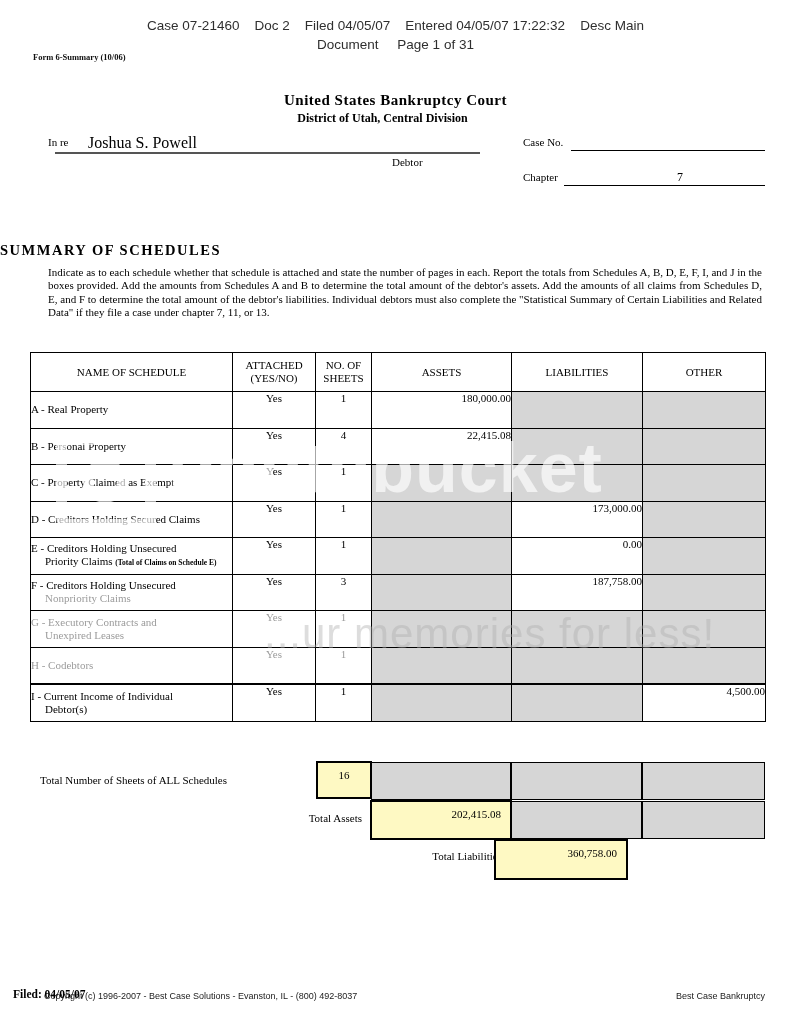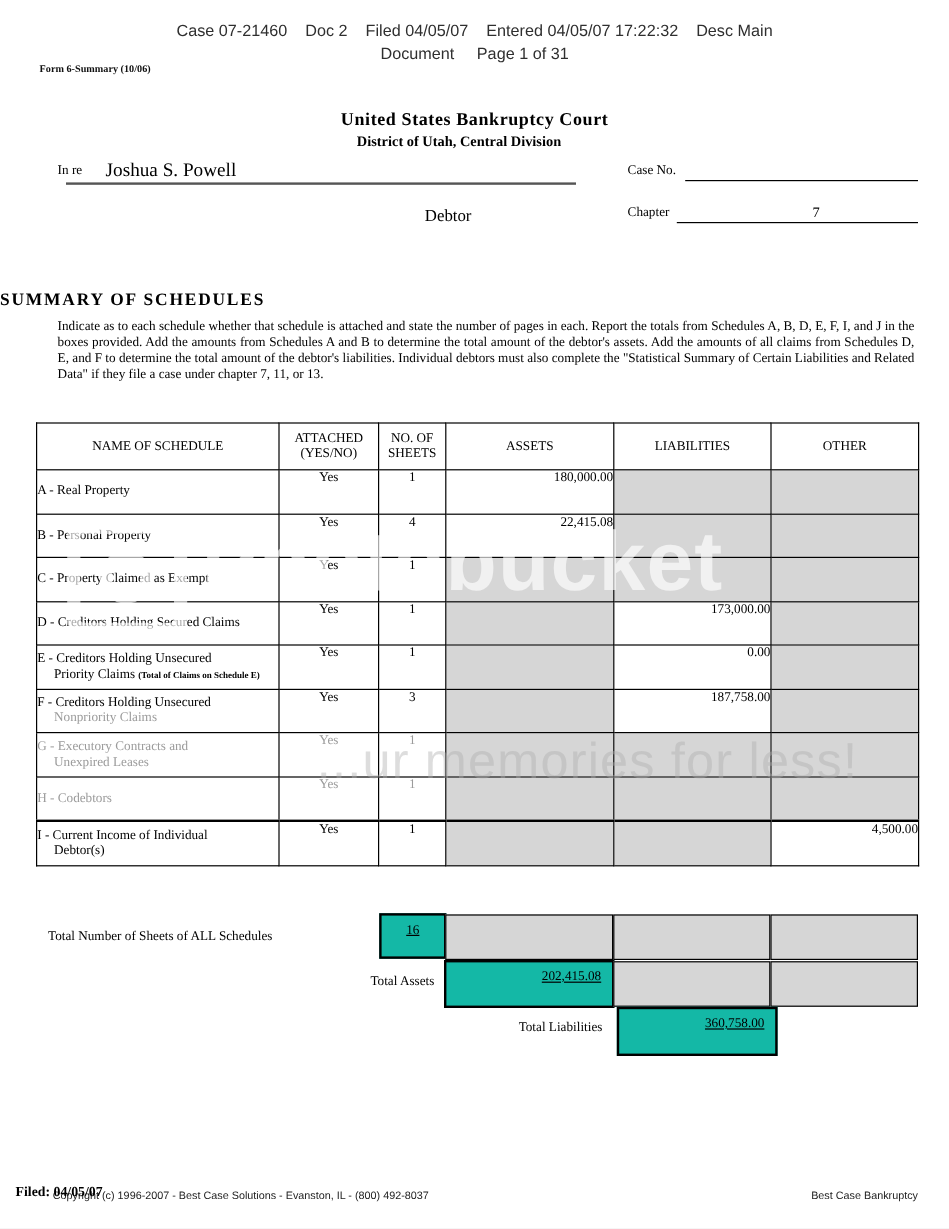--- a/index.html
+++ b/index.html
@@ -10,21 +10,21 @@
   .stamp{left:0;top:16px;width:791px;text-align:center;
          font-family:"Liberation Sans",sans-serif;font-size:13.5px;color:#2f2f2f;line-height:19px;
          white-space:pre-wrap;}
   .form-label{left:33px;top:52px;font-size:8.5px;font-weight:bold;color:#111;}
   .court-title{left:0;top:92px;width:791px;text-align:center;font-size:15px;font-weight:bold;letter-spacing:.5px;}
   .court-district{left:0;top:111px;width:765px;text-align:center;font-size:12px;font-weight:bold;}
   
   .inre-label{left:48px;top:136px;font-size:11px;}
   .debtor-name{left:88px;top:134px;font-size:16px;}
   .name-line{left:55px;top:152px;width:425px;border-bottom:2px solid #555;height:0;}
-  .debtor-label{left:354px;top:156px;font-size:14px;margin-top:17px;}
+  .debtor-label{left:392px;top:156px;font-size:11px;}
   .caseno-label{left:523px;top:136px;font-size:11px;}
   .caseno-line{left:571px;top:150px;width:194px;border-bottom:1.5px solid #000;height:0;}
   .chapter-label{left:523px;top:171px;font-size:11px;}
   .chapter-line{left:564px;top:185px;width:201px;border-bottom:1.5px solid #000;height:0;}
   .chapter-value{left:640px;top:170px;width:80px;text-align:center;font-size:12px;}
   
   .sum-title{left:0;top:242px;width:791px;text-align:left;font-size:14.5px;font-weight:bold;letter-spacing:1.5px;}
   .instructions{left:48px;top:266px;width:714px;font-size:11px;line-height:13.4px;text-align:justify;}
   
   table.sched{position:absolute;left:30px;top:352px;width:735px;border-collapse:collapse;table-layout:fixed;}
@@ -34,21 +34,21 @@
   td.namecell{padding-left:7px;vertical-align:middle;line-height:13px;}
   td.ctr{text-align:center;vertical-align:top;padding-top:7px;}
   td.num{text-align:right;vertical-align:top;padding-top:6px;padding-right:9px;}
   td.shaded{background:#d6d6d6;}
   tr.muted td, td .muted2{color:#9b9b9b;}
   .l2{padding-left:14px;}
   .small-note{font-size:7.5px;font-weight:bold;}
   tr.thicktop td{border-top:2.5px solid #000;}
   
   .tot-sheets-label{left:40px;top:774px;width:270px;font-size:11px;}
-  .box{position:absolute;border:2px solid #000;background:#14b8a6;font-size:11px;text-decoration:underline;}
+  .box{position:absolute;border:2px solid #000;background:#fef9c3;font-size:11px;}
   .shadecell{position:absolute;background:#d6d6d6;border:1.5px solid #000;}
   .box .v{display:block;text-align:right;padding:6px 9px 0 0;}
   .box .c{display:block;text-align:center;padding-top:6px;}
   .tot-assets-label{left:250px;top:812px;width:112px;font-size:11px;text-align:right;}
   .tot-liab-label{left:340px;top:850px;width:162px;font-size:11px;text-align:right;}
   
   .wm{font-family:"Liberation Sans",sans-serif;pointer-events:none;z-index:6;}
   .wm-main{left:168px;top:428px;font-size:70px;font-weight:bold;color:rgba(255,255,255,0.65);letter-spacing:1px;}
   .wm-logo{left:56px;top:434px;width:78px;height:74px;border:11px solid rgba(255,255,255,0.65);border-radius:14px;}
   .wm-lens{position:absolute;left:16px;top:14px;width:24px;height:24px;border:10px solid rgba(255,255,255,0.65);border-radius:50%;}
@@ -211,21 +211,21 @@
   <div class="shadecell" style="left:642px;top:762px;width:121px;height:36px;"></div>
 
   <div class="abs tot-assets-label">Total Assets</div>
   <div class="box" style="left:370px;top:800px;width:138px;height:36px;">
       <span class="v">202,415.08</span>
     </div>
   <div class="shadecell" style="left:511px;top:801px;width:129px;height:36px;"></div>
   <div class="shadecell" style="left:642px;top:801px;width:121px;height:36px;"></div>
 
   <div class="abs tot-liab-label">Total Liabilities</div>
-  <div class="box" style="left:514px;top:839px;width:130px;height:37px;">
+  <div class="box" style="left:494px;top:839px;width:130px;height:37px;">
       <span class="v">360,758.00</span>
     </div>
 
   <div class="abs wm wm-logo">
       <div class="wm-lens"></div>
     </div>
   <div class="abs wm wm-main">Photobucket</div>
   <div class="abs wm wm-tagline">...ur memories for less!</div>
 
   <div class="abs foot-filed">Filed: 04/05/07</div>

